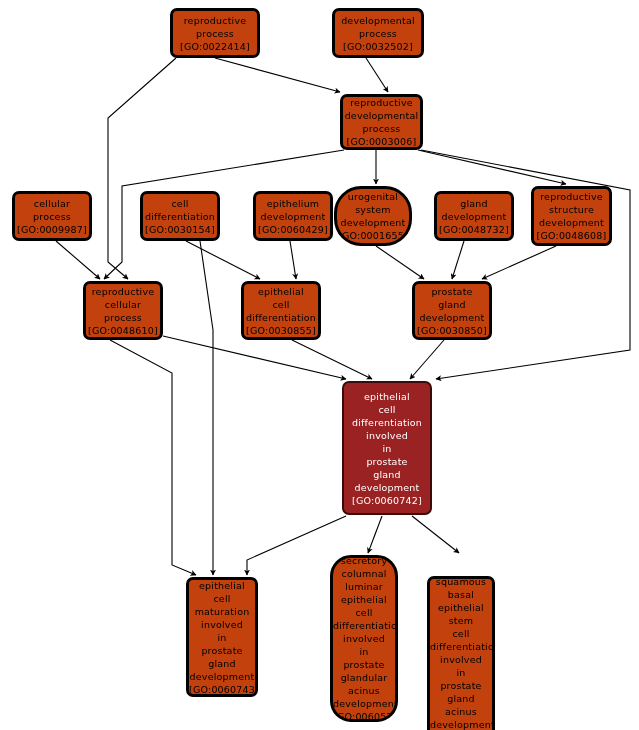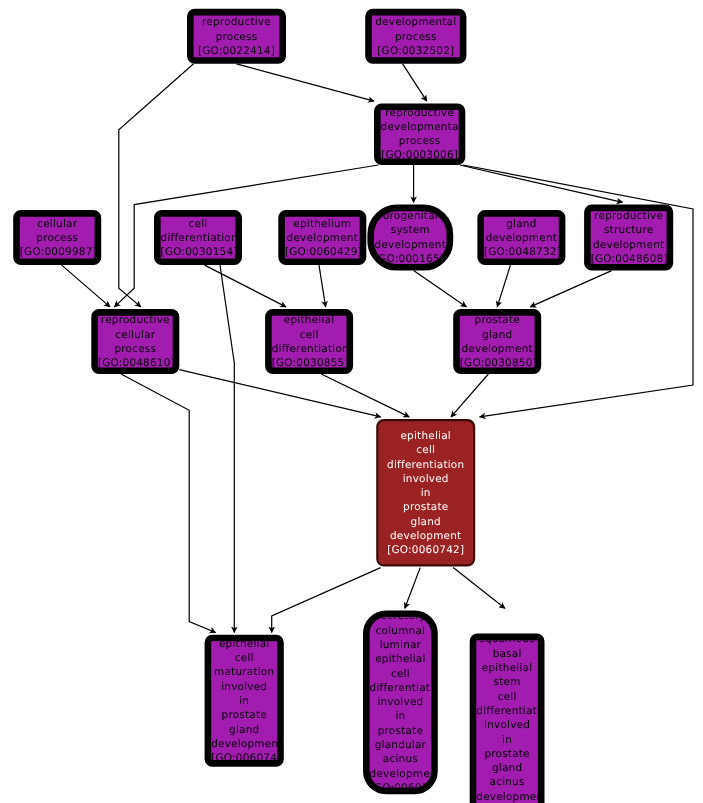--- a/index.html
+++ b/index.html
@@ -23,23 +23,23 @@
     position: absolute;
     left: 0;
     top: 0;
     width: 639px;
     height: 730px;
     pointer-events: none;
   }
   .node {
     position: absolute;
     box-sizing: border-box;
-    border: 6px solid #000000;
+    border: 3px solid #000000;
     border-radius: 7px;
-    background: #a21caf;
+    background: #c2410c;
     color: #000000;
     display: flex;
     align-items: center;
     justify-content: center;
     text-align: center;
     font-size: 9.5px;
     line-height: 13px;
     letter-spacing: 0.2px;
     overflow: hidden;
     white-space: pre-line;

